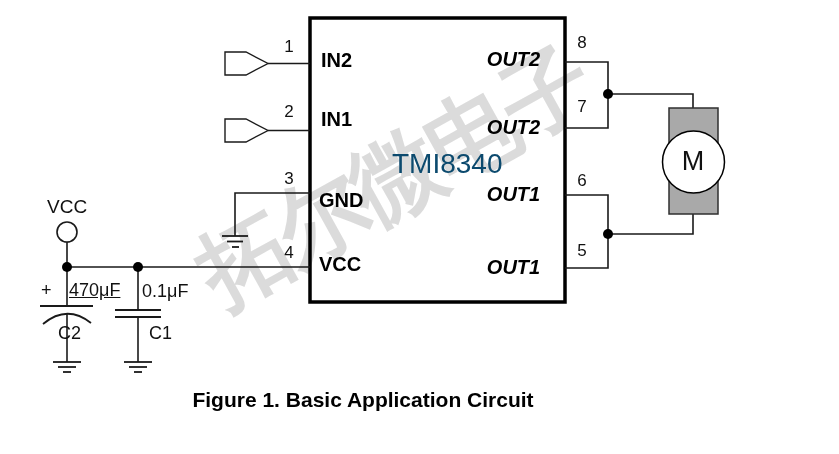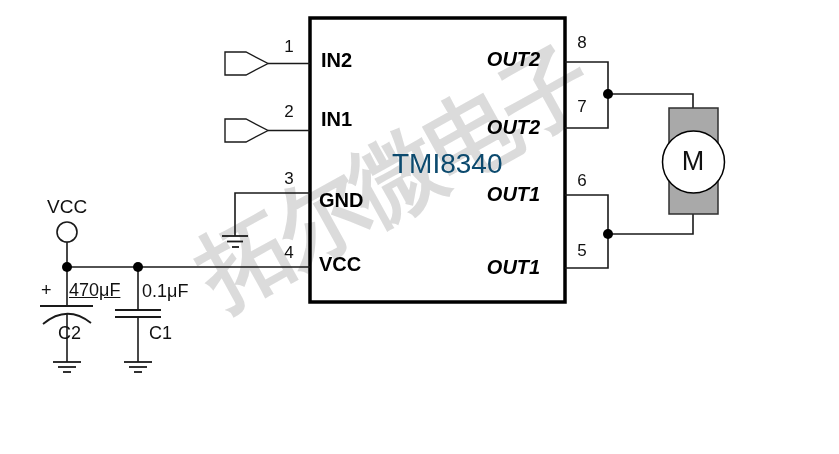--- a/index.html
+++ b/index.html
@@ -140,14 +140,15 @@
 
   <div class="lbl ic-pin ic-pin-right" style="left:470px; top:48px;">OUT2</div>
   <div class="lbl ic-pin ic-pin-right" style="left:470px; top:116px;">OUT2</div>
   <div class="lbl ic-pin ic-pin-right" style="left:470px; top:183px;">OUT1</div>
   <div class="lbl ic-pin ic-pin-right" style="left:470px; top:256px;">OUT1</div>
 
   <div class="lbl chip-name" style="left:392px; top:149px;">TMI8340</div>
 
   <div class="lbl motor-m" style="left:675px; top:147px;">M</div>
 
+  <div class="lbl caption" style="left:143px; top:388px;">Figure 1. Basic Application Circuit</div>
 
 </div>
 
 </body></html>

